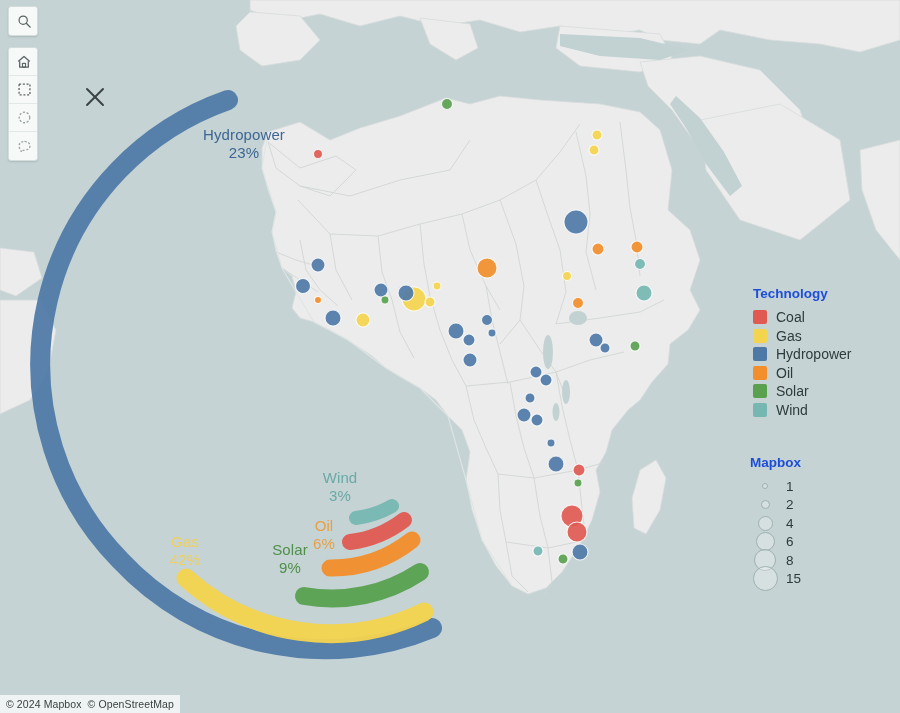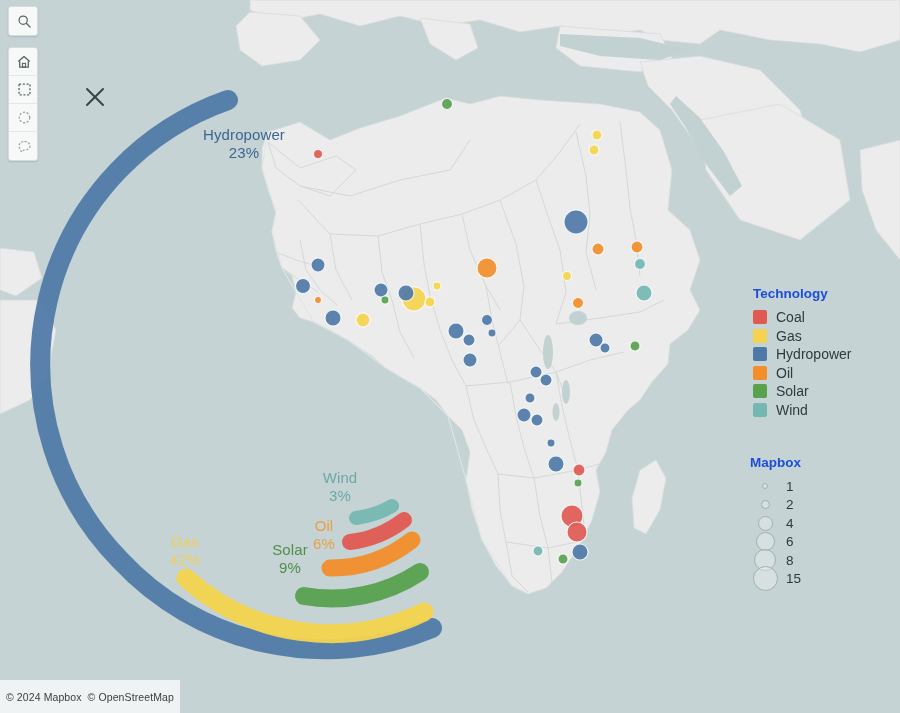--- a/index.html
+++ b/index.html
@@ -54,21 +54,21 @@
   .sw{width:14px;height:14px;border-radius:2px;margin-right:9px;flex:none;}
   .legend-text{font-size:14px;color:#2f3b3b;}
 
   .num-row{display:flex;align-items:center;height:18.5px;}
   .num-slot{width:30px;display:flex;align-items:center;justify-content:center;flex:none;}
   .num-circ{border-radius:50%;background:rgba(255,255,255,.30);
       border:1px solid #9fb1b1;box-sizing:border-box;}
   .num-text{font-size:13.5px;color:#2f3b3b;margin-left:6px;}
 
   
-  .attrib{position:absolute;left:0;bottom:0;height:33px;z-index:35;
+  .attrib{position:absolute;left:0;bottom:0;height:18px;z-index:35;
       background:rgba(255,255,255,.72);display:flex;align-items:center;
       padding:0 6px;font-size:10.5px;color:#36403f;letter-spacing:.1px;}
   .attrib span{white-space:nowrap;}
   .attrib .sep{display:inline-block;width:6px;}
 </style>
 </head>
 <body>
 
 <div id="stage">
 

